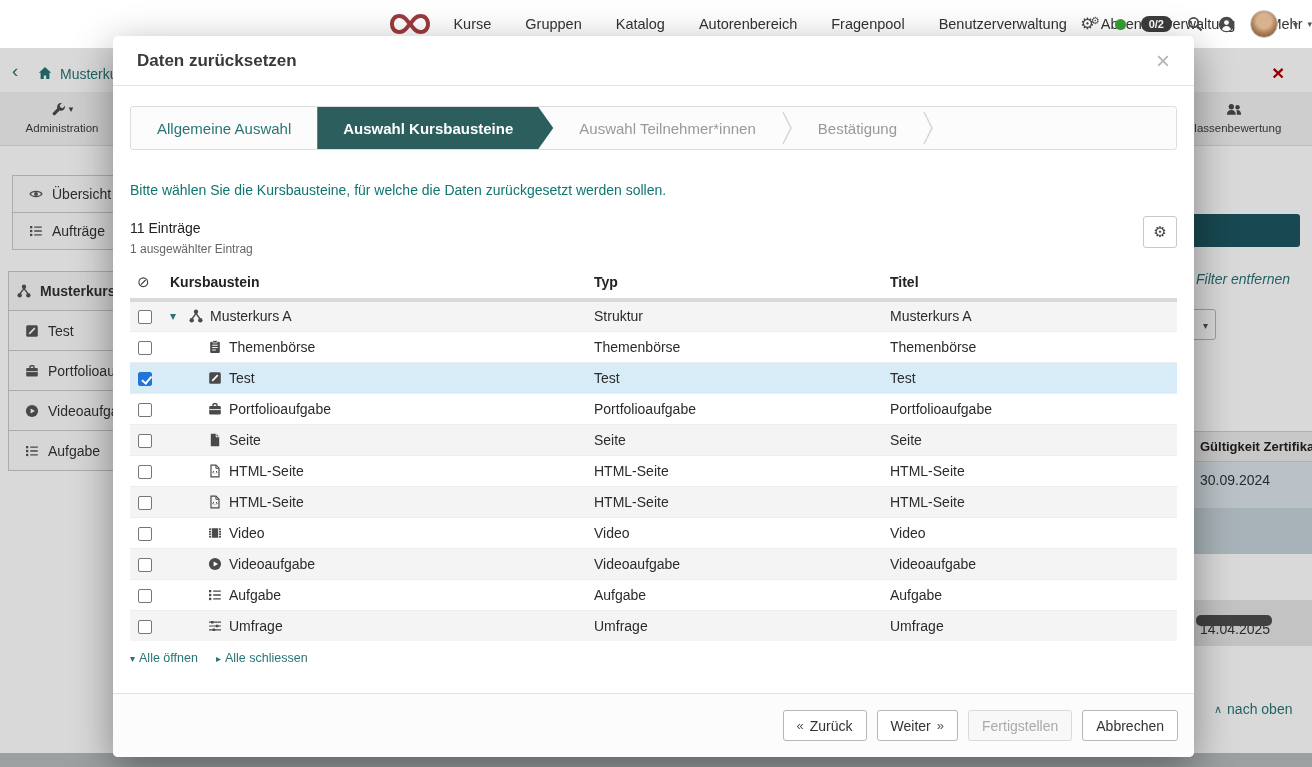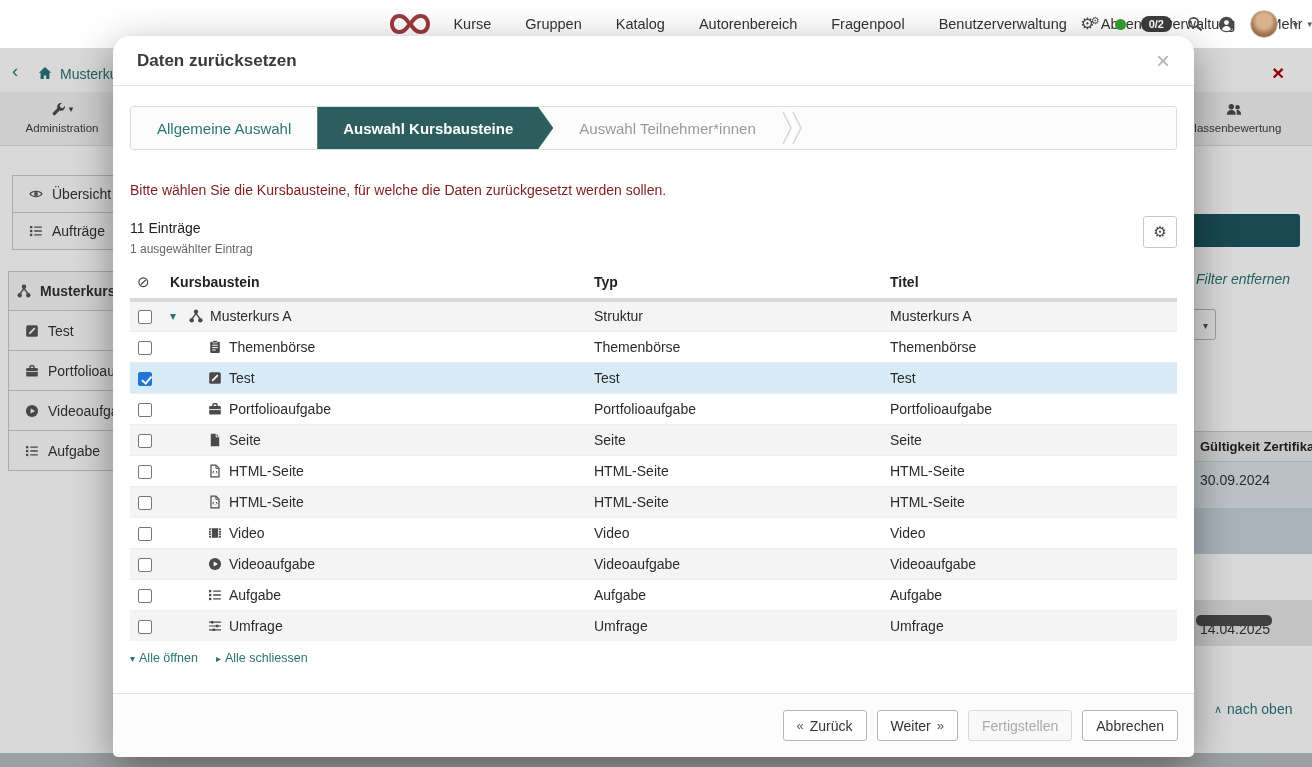--- a/index.html
+++ b/index.html
@@ -62,34 +62,34 @@
   .rp-date{position:absolute;left:1200px;font-size:14px;color:#333;white-space:nowrap;}
   .rp-d1{top:472px;}
   .rp-d2{top:573px;margin-top:48px;}
   .rp-progress{position:absolute;left:1196px;top:615px;width:76px;height:11px;background:#4d4d4d;border-radius:5px;}
   .rp-top{position:absolute;left:1214px;top:701px;font-size:14px;color:var(--link);cursor:pointer;white-space:nowrap;display:flex;align-items:center;gap:5px;}
   .rp-top .caret-up{font-size:11px;}
   .bottomstrip{position:absolute;left:0;top:753px;right:0;height:14px;background:#b7bcbe;}
 
   
   .backdrop{position:absolute;left:0;top:48px;right:0;bottom:0;background:rgba(0,0,0,0.15);z-index:2;}
-  .modal{position:absolute;left:113px;top:36px;width:1081px;height:721px;background:#fff;border-radius:17px;
+  .modal{position:absolute;left:113px;top:36px;width:1081px;height:721px;background:#fff;border-radius:5px;
          box-shadow:0 12px 40px rgba(0,0,0,.4);z-index:3;}
   .modal-head{height:50px;padding:0 24px;display:flex;align-items:center;border-bottom:1px solid #e4e4e4;}
   .modal-title{font-size:17px;font-weight:bold;color:#3a3a3a;}
   .modal-close{margin-left:auto;font-size:24px;color:#b5b5b5;cursor:pointer;line-height:1;}
 
   .wizard{margin:20px 17px 0;height:44px;border:1px solid #ddd;background:#fcfcfc;border-radius:3px;display:flex;align-items:stretch;overflow:hidden;}
   .wstep{display:flex;align-items:center;padding:0 26px;font-size:15px;color:#999;white-space:nowrap;justify-content:center;}
   .wstep.done{color:var(--link);cursor:pointer;}
   .wstep.active{background:var(--teal);color:#fff;font-weight:bold;padding-right:40px;
                 clip-path:polygon(0 0,calc(100% - 15px) 0,100% 50%,calc(100% - 15px) 100%,0 100%);}
   .wsep{align-self:center;display:inline-flex;}
 
-  .modal-desc{margin:32px 17px 0;font-size:14px;color:#7f1d1d;}
+  .modal-desc{margin:32px 17px 0;font-size:14px;color:#0f766e;}
   .counts{position:relative;margin:22px 17px 0;}
   .count-main{font-size:14px;color:#222;}
   .count-sub{font-size:12px;color:#666;margin-top:6px;}
   .gearbtn{position:absolute;right:0;top:-4px;width:34px;height:32px;background:#fff;border:1px solid #c8c8c8;border-radius:3px;
            font-size:15px;color:#444;cursor:pointer;display:flex;align-items:center;justify-content:center;font-family:inherit;}
 
   .grid{margin:12px 17px 0;width:1047px;border-collapse:collapse;table-layout:fixed;}
   .grid col.c0{width:36px;} .grid col.c1{width:424px;} .grid col.c2{width:296px;} .grid col.c3{width:auto;}
   .grid th{text-align:left;font-size:14px;color:#222;padding:5px 8px 7px 4px;border-bottom:4px solid #d9d9d9;}
   .grid th:first-child{padding-left:7px;font-weight:normal;}
@@ -323,20 +323,23 @@
           <span>Auswahl Kursbausteine</span>
         </div>
       <div class="wstep">
           <span>Auswahl Teilnehmer*innen</span>
         </div>
       <span class="wsep">
           <svg width="10" height="34" viewBox="0 0 10 34">
             <path d="M1 1l8 16-8 16" fill="none" stroke="#d5d5d5" stroke-width="1.5"></path>
           </svg>
         </span>
+      <div class="wstep">
+          <span>Bestätigung</span>
+        </div>
       <span class="wsep">
           <svg width="10" height="34" viewBox="0 0 10 34">
             <path d="M1 1l8 16-8 16" fill="none" stroke="#d5d5d5" stroke-width="1.5"></path>
           </svg>
         </span>
     </div>
 
     <div class="modal-desc">Bitte wählen Sie die Kursbausteine, für welche die Daten zurückgesetzt werden sollen.</div>
 
     <div class="counts">

